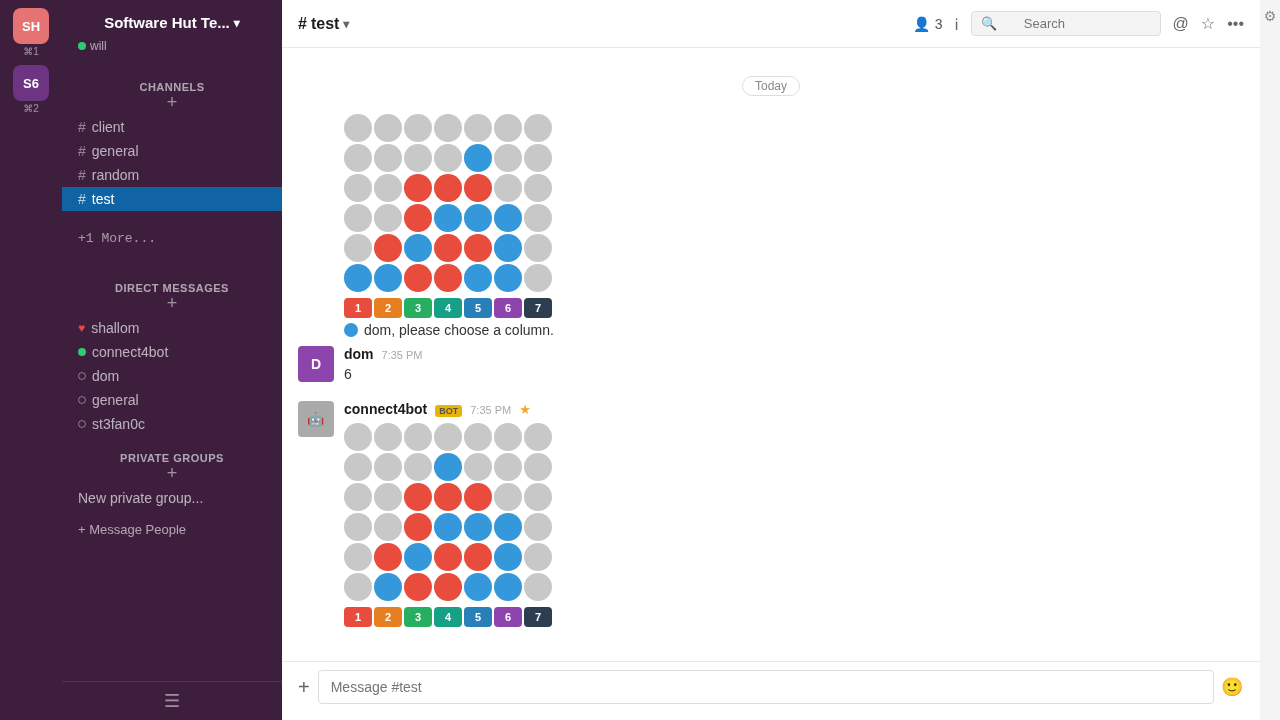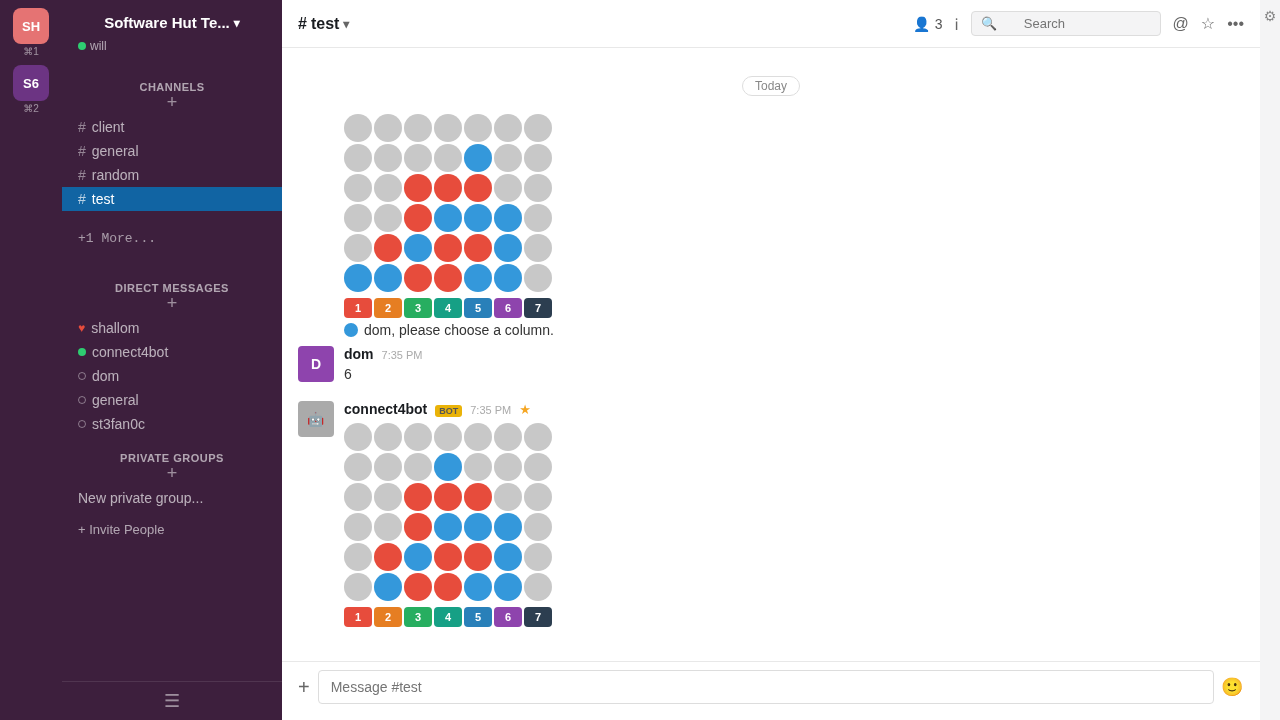--- a/index.html
+++ b/index.html
@@ -332,21 +332,21 @@
 
   <div class="section-header">
     <span class="section-title">PRIVATE GROUPS</span>
     <span class="section-add">+</span>
   </div>
   <div class="dm-item">
     <span>New private group...</span>
   </div>
 
   <div class="invite-people">
-    <span>+ Invite People</span>
+    <span>+ Message People</span>
   </div>
 
   <div class="sidebar-bottom">
     <span class="sidebar-bottom-icon">☰</span>
   </div>
 </div>
 
 <div class="main-area">
 
   <div class="chat-header">

